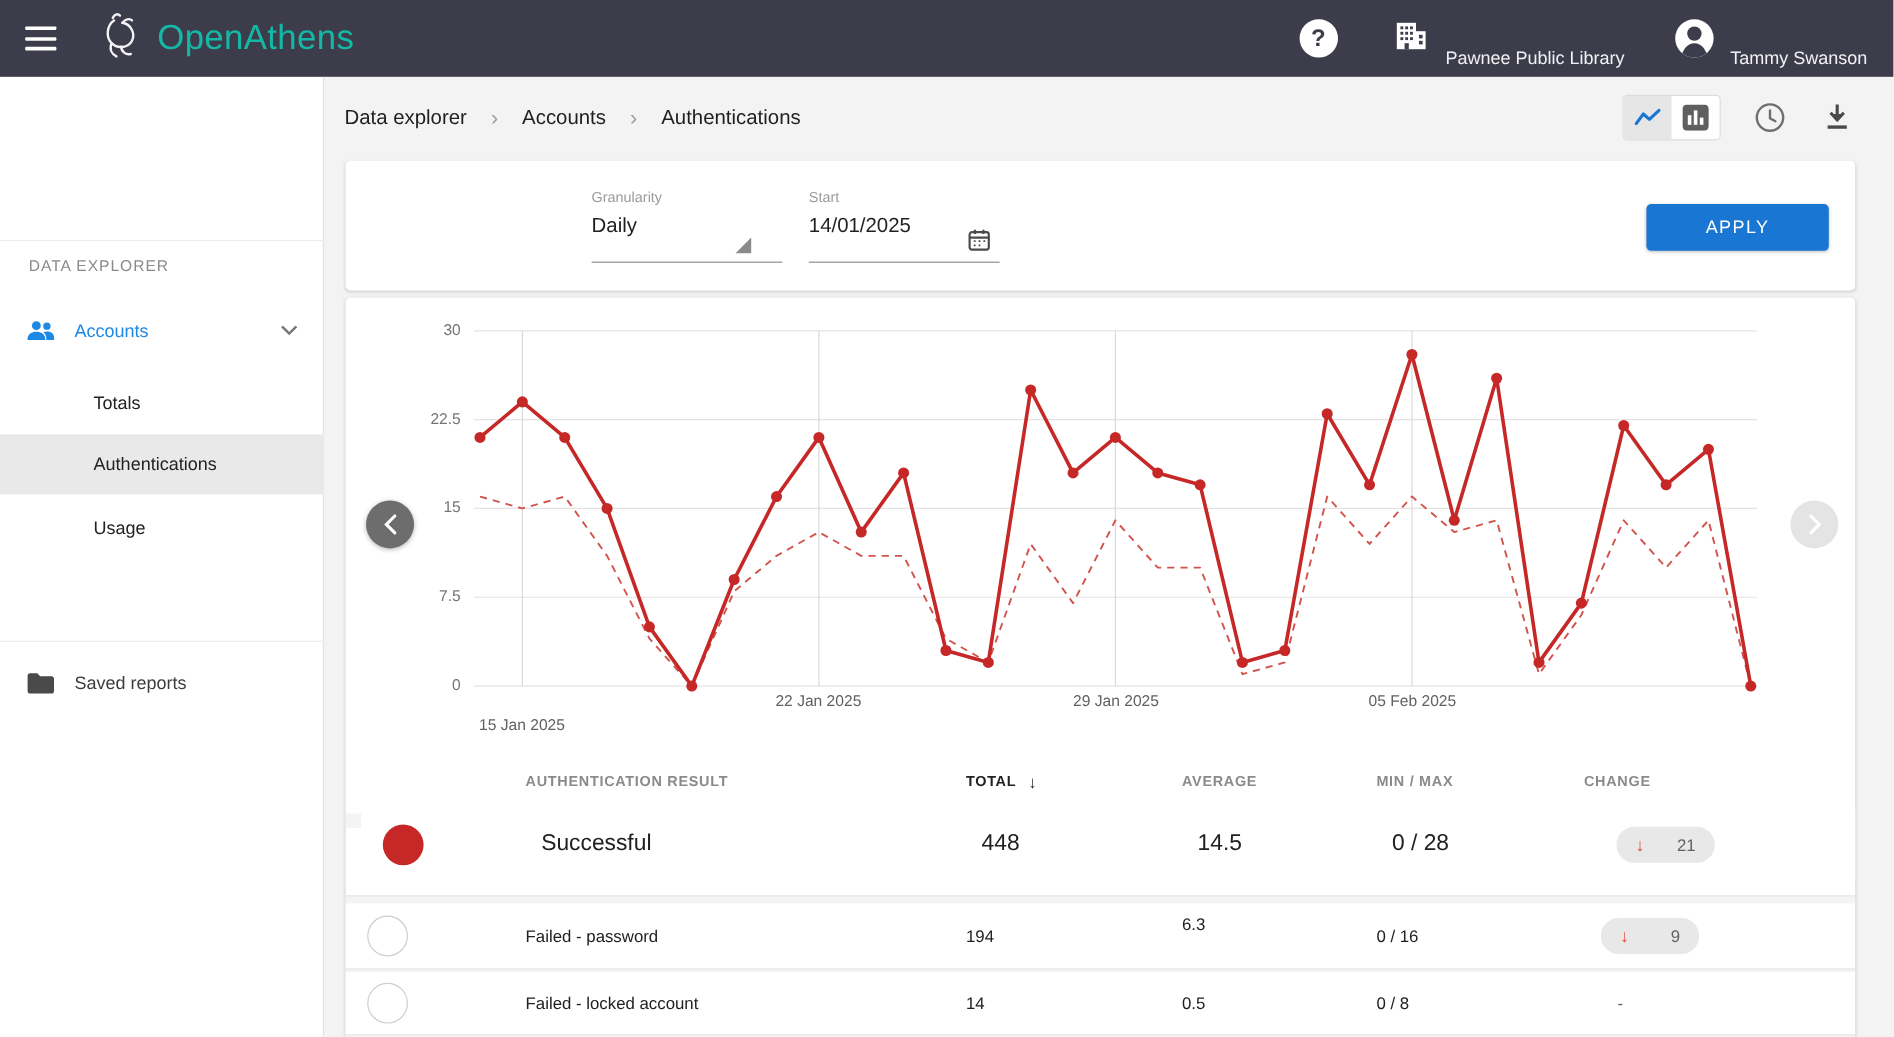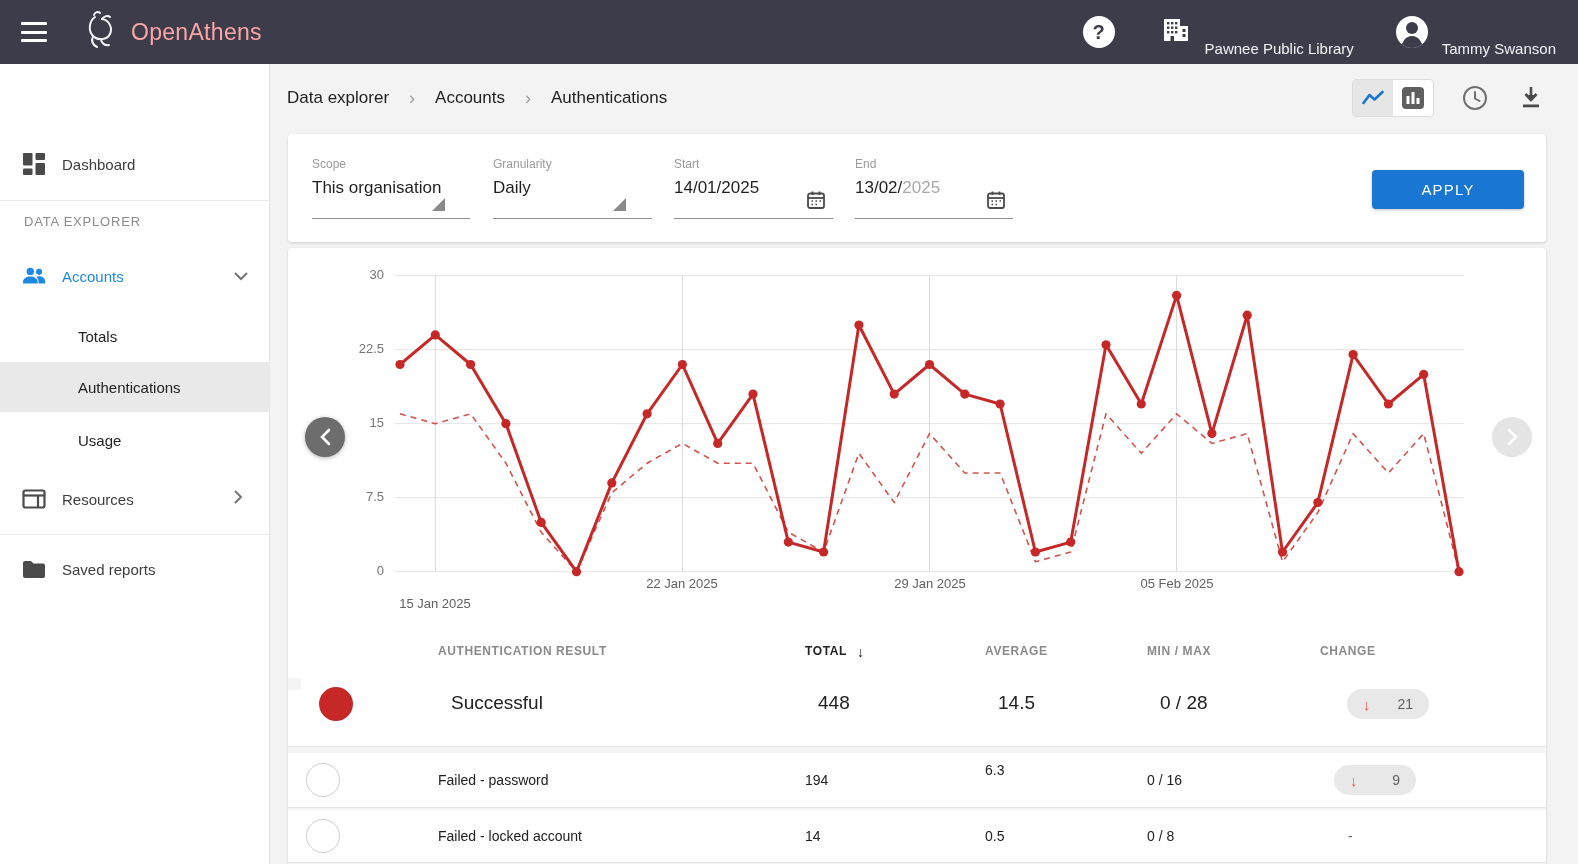--- a/index.html
+++ b/index.html
@@ -4,21 +4,21 @@
 <style>
   * { box-sizing: border-box; margin: 0; padding: 0; }
   html,body { width:1578px; height:864px; overflow:hidden; }
   body { font-family:"Liberation Sans", sans-serif; background:#f3f3f3; position:relative; }
 
   
   .topbar { position:absolute; left:0; top:0; width:1578px; height:64px; background:#3c3c4b; display:flex; align-items:center; z-index:30; }
   .hamburger { width:26px; height:20px; margin-left:21px; display:flex; flex-direction:column; justify-content:space-between; cursor:pointer; }
   .hamburger span { display:block; height:3px; background:#fff; border-radius:1px; }
   .brand-wrap { display:flex; align-items:center; margin-left:34px; }
-  .brand-text { color:#fca5a5; font-size:23px; letter-spacing:0.3px; margin-left:10px; }
+  .brand-text { color:#14b8a6; font-size:29px; letter-spacing:0.3px; margin-left:10px; }
   .topbar-right { margin-left:auto; display:flex; align-items:center; gap:0; }
   .help-circle { width:32px; height:32px; border-radius:50%; background:#fff; color:#3c3c4b; font-size:20px; font-weight:bold; display:flex; align-items:center; justify-content:center; cursor:pointer; }
   .org-chip, .user-chip { display:flex; align-items:center; cursor:pointer; }
   .org-chip { margin-left:46px; }
   .user-chip { margin-left:42px; margin-right:22px; }
   .chip-label { color:#f2f2f5; font-size:15px; margin-left:14px;margin-top:32px; }
   .person-circle { width:32px; height:32px; border-radius:50%; background:#fff; position:relative; overflow:hidden; }
   .person-circle .head { position:absolute; left:10px; top:6px; width:12px; height:12px; border-radius:50%; background:#3c3c4b; }
   .person-circle .body { position:absolute; left:5px; top:20px; width:22px; height:14px; border-radius:50% 50% 0 0/100% 100% 0 0; background:#3c3c4b; }
 
@@ -138,31 +138,20 @@
           <span class="body"></span>
         </span>
       <span class="chip-label">Tammy Swanson</span>
     </div>
   </div>
 </div>
 
 <aside class="sidebar">
   <div class="side-active-bg"></div>
 
-  <div class="side-row" style="top:64px; height:72px;">
-    <span class="side-icon">
-      <svg width="22" height="22" viewBox="0 0 22 22" fill="#4a4a4a">
-        <rect x="0" y="0" width="9.5" height="12.5" rx="1"></rect>
-        <rect x="12.5" y="0" width="9.5" height="7" rx="1"></rect>
-        <rect x="0" y="15.5" width="9.5" height="6.5" rx="1"></rect>
-        <rect x="12.5" y="10" width="9.5" height="12" rx="1"></rect>
-      </svg>
-    </span>
-    <span class="side-label">Dashboard</span>
-  </div>
   <div class="side-divider" style="top:136px;"></div>
 
   <div class="side-section" style="top:150px;">DATA EXPLORER</div>
 
   <div class="side-row" style="top:188px; height:48px;">
     <span class="side-icon">
       <svg width="26" height="20" viewBox="0 0 26 20" fill="#1e88e5">
         <circle cx="9" cy="5" r="4"></circle>
         <circle cx="18.5" cy="5.5" r="3.3"></circle>
         <path d="M1 17 C1 12.5 5 10.5 9 10.5 C13 10.5 17 12.5 17 17 L17 18 L1 18 Z"></path>
@@ -174,35 +163,20 @@
       <svg width="14" height="9" viewBox="0 0 14 9" fill="none" stroke="#757575" stroke-width="2">
           <path d="M1 1 L7 7 L13 1"></path>
         </svg>
     </span>
   </div>
 
   <div class="side-sub" style="top:264px;">Totals</div>
   <div class="side-sub" style="top:315px;">Authentications</div>
   <div class="side-sub" style="top:368px;">Usage</div>
 
-  <div class="side-row" style="top:411px; height:48px;">
-    <span class="side-icon">
-      <svg width="24" height="20" viewBox="0 0 24 20" fill="none" stroke="#4a4a4a" stroke-width="2.2">
-        <rect x="1.5" y="1.5" width="21" height="17" rx="2"></rect>
-        <line x1="1.5" y1="6.5" x2="22.5" y2="6.5"></line>
-        <line x1="16" y1="6.5" x2="16" y2="18"></line>
-      </svg>
-    </span>
-    <span class="side-label">Resources</span>
-    <span class="side-chevron">
-      <svg width="9" height="14" viewBox="0 0 9 14" fill="none" stroke="#757575" stroke-width="2">
-          <path d="M1 1 L7 7 L1 13"></path>
-        </svg>
-    </span>
-  </div>
   <div class="side-divider" style="top:470px;"></div>
 
   <div class="side-row" style="top:481px; height:48px;">
     <span class="side-icon">
       <svg width="24" height="19" viewBox="0 0 24 19" fill="#4a4a4a">
         <path d="M1 3 C1 1.9 1.9 1 3 1 L9 1 L11.5 3.5 L21 3.5 C22.1 3.5 23 4.4 23 5.5 L23 16 C23 17.1 22.1 18 21 18 L3 18 C1.9 18 1 17.1 1 16 Z"></path>
       </svg>
     </span>
     <span class="side-label">Saved reports</span>
   </div>
@@ -242,26 +216,20 @@
     <div class="icon-btn">
       <svg width="22" height="24" viewBox="0 0 22 24">
         <path d="M11 1 L11 12 M5.5 8 L11 14 L16.5 8" fill="none" stroke="#4a4a4a" stroke-width="2.6" stroke-linejoin="round"></path>
         <path d="M7 9 L11 14 L15 9 Z" fill="#4a4a4a"></path>
         <rect x="3" y="18.5" width="16" height="2.8" fill="#4a4a4a"></rect>
       </svg>
     </div>
   </div>
 
   <div class="filter-card">
-    <div class="field" style="left:24px; width:158px;">
-      <span class="f-label">Scope</span>
-      <span class="f-value">This organisation</span>
-      <span class="dd-tri" style="left:120px;"></span>
-      <span class="f-line" style="left:0; width:158px;"></span>
-    </div>
     <div class="field" style="left:205px; width:159px;">
       <span class="f-label">Granularity</span>
       <span class="f-value">Daily</span>
       <span class="dd-tri" style="left:120px;"></span>
       <span class="f-line" style="left:0; width:159px;"></span>
     </div>
     <div class="field" style="left:386px; width:159px;">
       <span class="f-label">Start</span>
       <span class="f-value">14/01/2025</span>
       <span class="cal-icon" style="left:132px;">
@@ -273,40 +241,20 @@
           <g stroke-width="1.4">
               <line x1="5.5" y1="11" x2="7" y2="11"></line>
               <line x1="9.5" y1="11" x2="11" y2="11"></line>
               <line x1="13.5" y1="11" x2="15" y2="11"></line>
               <line x1="5.5" y1="14.5" x2="7" y2="14.5"></line>
               <line x1="9.5" y1="14.5" x2="11" y2="14.5"></line>
             </g>
         </svg>
       </span>
       <span class="f-line" style="left:0; width:159px;"></span>
-    </div>
-    <div class="field" style="left:567px; width:158px;">
-      <span class="f-label">End</span>
-      <span class="f-value"><span>13/02/</span><span class="f-muted">2025</span></span>
-      <span class="cal-icon" style="left:131px;">
-        <svg width="20" height="20" viewBox="0 0 20 20" fill="none" stroke="#4a4a4a" stroke-width="1.8">
-          <rect x="2" y="3.5" width="16" height="14.5" rx="2"></rect>
-          <line x1="6.5" y1="1.5" x2="6.5" y2="5"></line>
-            <line x1="13.5" y1="1.5" x2="13.5" y2="5"></line>
-          <line x1="2" y1="8" x2="18" y2="8"></line>
-          <g stroke-width="1.4">
-              <line x1="5.5" y1="11" x2="7" y2="11"></line>
-              <line x1="9.5" y1="11" x2="11" y2="11"></line>
-              <line x1="13.5" y1="11" x2="15" y2="11"></line>
-              <line x1="5.5" y1="14.5" x2="7" y2="14.5"></line>
-              <line x1="9.5" y1="14.5" x2="11" y2="14.5"></line>
-            </g>
-        </svg>
-      </span>
-      <span class="f-line" style="left:0; width:158px;"></span>
     </div>
     <button class="apply-btn">APPLY</button>
   </div>
 
   <div class="chart-card">
     <svg id="chart-svg" width="1258" height="368" viewBox="0 0 1258 368">
         <line x1="107" y1="27.699000000000012" x2="1176" y2="27.699000000000012" stroke="#e3e3e3" stroke-width="1"></line>
         <line x1="107" y1="101.69925" x2="1176" y2="101.69925" stroke="#e3e3e3" stroke-width="1"></line>
         <line x1="107" y1="175.6995" x2="1176" y2="175.6995" stroke="#e3e3e3" stroke-width="1"></line>
         <line x1="107" y1="249.69975" x2="1176" y2="249.69975" stroke="#e3e3e3" stroke-width="1"></line>

